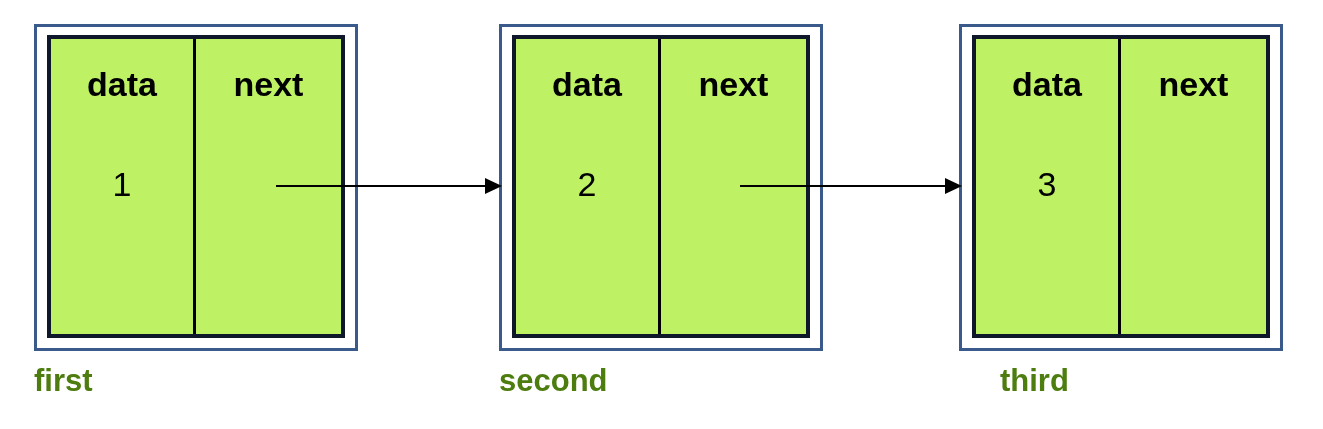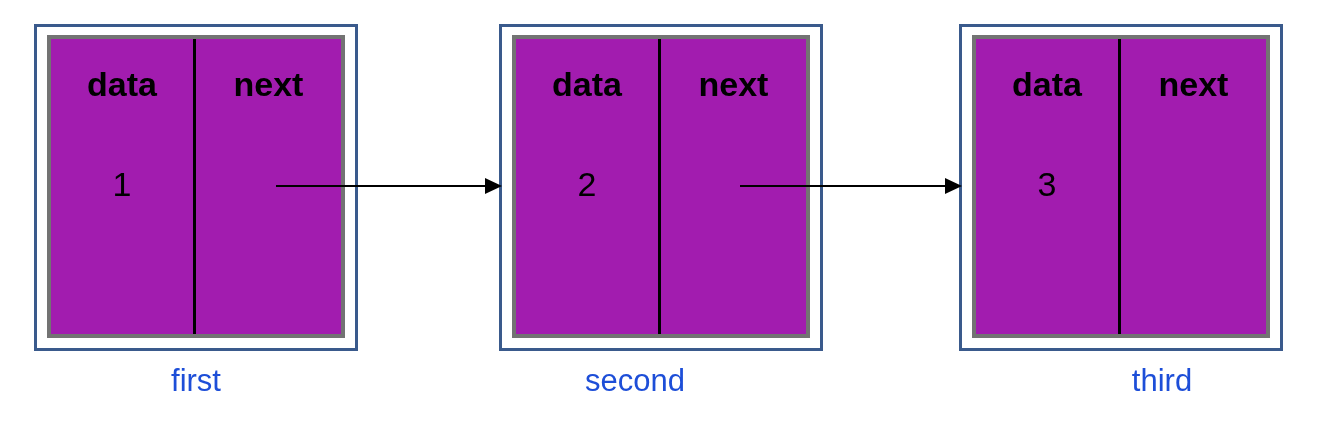--- a/index.html
+++ b/index.html
@@ -21,22 +21,22 @@
     position: absolute;
     box-sizing: border-box;
     border: 3px solid #3a5a8c;
     background: #ffffff;
   }
 
   
   .node-box {
     position: absolute;
     box-sizing: border-box;
-    border: 4px solid #737373;
-    background: #a21caf;
+    border: 4px solid #0f172a;
+    background: #bef264;
     display: flex;
   }
 
   .cell {
     position: relative;
     box-sizing: border-box;
     flex: 1 1 50%;
     display: block;
   }
   .cell.data-cell {
@@ -63,24 +63,24 @@
     text-align: center;
     font-size: 34px;
     font-weight: normal;
     color: #000000;
     line-height: 1;
   }
 
   
   .node-label {
     position: absolute;
-    text-align: center;
+    text-align: left;
     font-size: 31px;
-    font-weight: normal;
-    color: #1d4ed8;
+    font-weight: bold;
+    color: #4d7c0f;
     line-height: 1;
     white-space: nowrap;
   }
 
   
   .arrow {
     position: absolute;
     height: 24px;
     pointer-events: none;
   }
@@ -127,21 +127,21 @@
     <div class="cell data-cell">
       <div class="cell-header">data</div>
       <div class="cell-value">2</div>
     </div>
     <div class="cell next-cell">
       <div class="cell-header">next</div>
       <div class="cell-value"></div>
     </div>
   </div>
 
-  <div class="node-label" style="left:473px; top:365px; width:324px;">second</div>
+  <div class="node-label" style="left:499px; top:365px; width:324px;">second</div>
 
   <div class="node-frame" style="left:959px; top:24px; width:324px; height:327px;"></div>
 
   <div class="node-box" style="left:972px; top:35px; width:298px; height:303px;">
     <div class="cell data-cell">
       <div class="cell-header">data</div>
       <div class="cell-value">3</div>
     </div>
     <div class="cell next-cell">
       <div class="cell-header">next</div>

